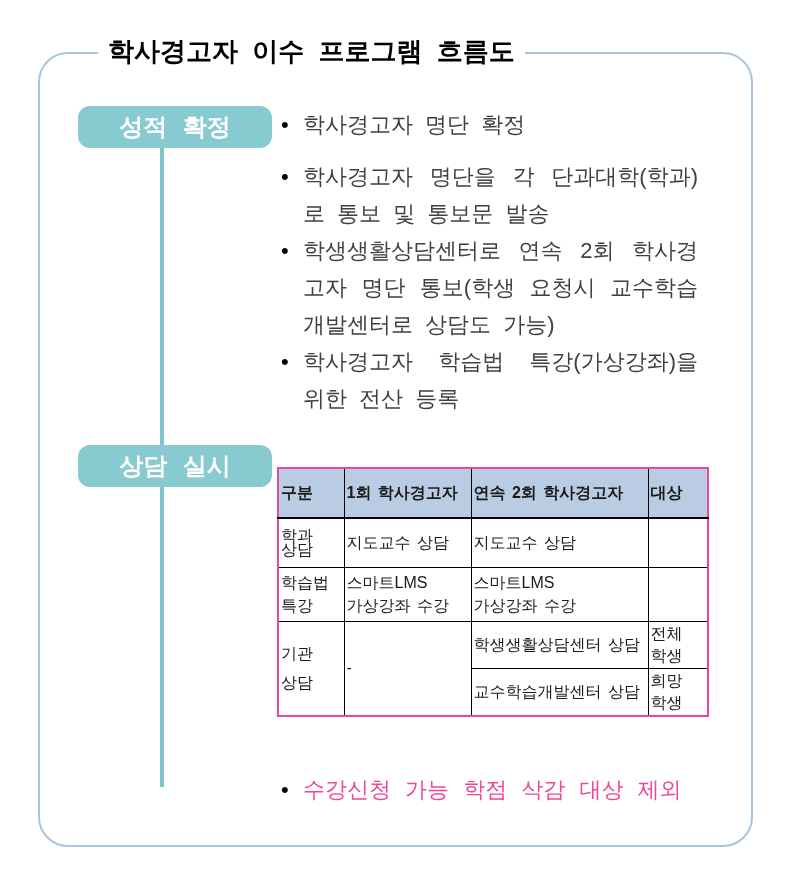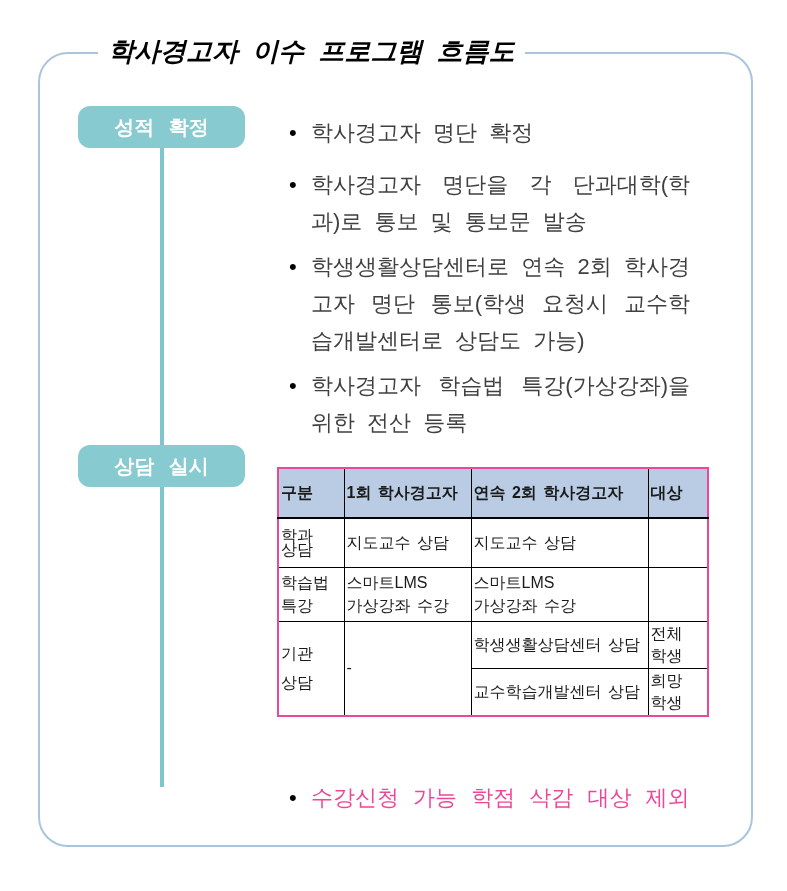--- a/index.html
+++ b/index.html
@@ -20,51 +20,51 @@
     z-index:0;
   }
   
   .title{
     position:absolute;left:98px;top:35px;
     padding:0 10px;
     background:#ffffff;
     font-size:26px;font-weight:bold;color:#000;
     word-spacing:7px;letter-spacing:0px;
     line-height:32px;
-    z-index:3;white-space:nowrap;font-style:italic;
+    z-index:3;white-space:nowrap;
   }
   
   .connector{
     position:absolute;left:160px;top:127px;
     width:4px;height:660px;
     background:#7fc5cd;
     z-index:1;
   }
   
   .stage{
-    position:absolute;left:78px;width:167px;height:42px;
+    position:absolute;left:78px;width:194px;height:42px;
     background:#87cbd1;border-radius:12px;
     display:flex;align-items:center;justify-content:center;
-    color:#ffffff;font-size:20px;font-weight:bold;
+    color:#ffffff;font-size:24px;font-weight:bold;
     word-spacing:9px;white-space:nowrap;
     z-index:2;
   }
   .stage-1{top:106px;}
   .stage-2{top:159px;}
   .stage-3{top:445px;}
   .stage-4{top:766px;}
   
   .bullets{
     position:absolute;left:278px;top:106px;width:420px;
     margin:0;padding:0;list-style:none;
     font-size:22px;line-height:37px;color:#404040;
     text-align:justify;word-spacing:6px;
     z-index:2;
   }
-  .bullets li{position:relative;padding-left:25px;margin:8px;}
+  .bullets li{position:relative;padding-left:25px;margin:0;}
   .bullets li::before{
     content:"\2022";
     position:absolute;left:3px;top:0;
     color:#000;font-size:22px;line-height:37px;
   }
   .bullets li.gap-after{margin-bottom:15px;}
   .final-bullets{top:771px;width:460px;}
   .final-bullets li{white-space:nowrap;word-spacing:8px;}
   .red-text{color:#ec4899;}
   

